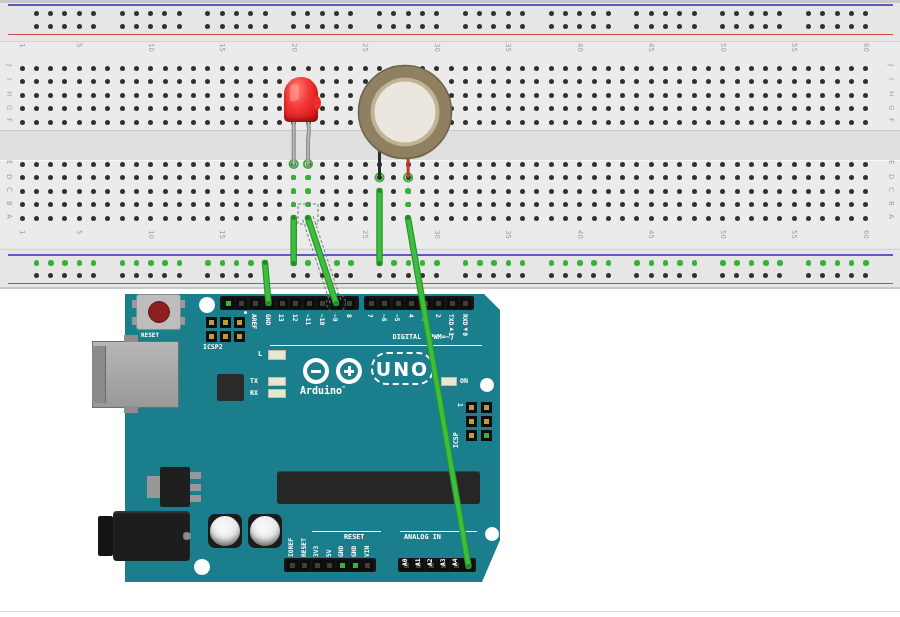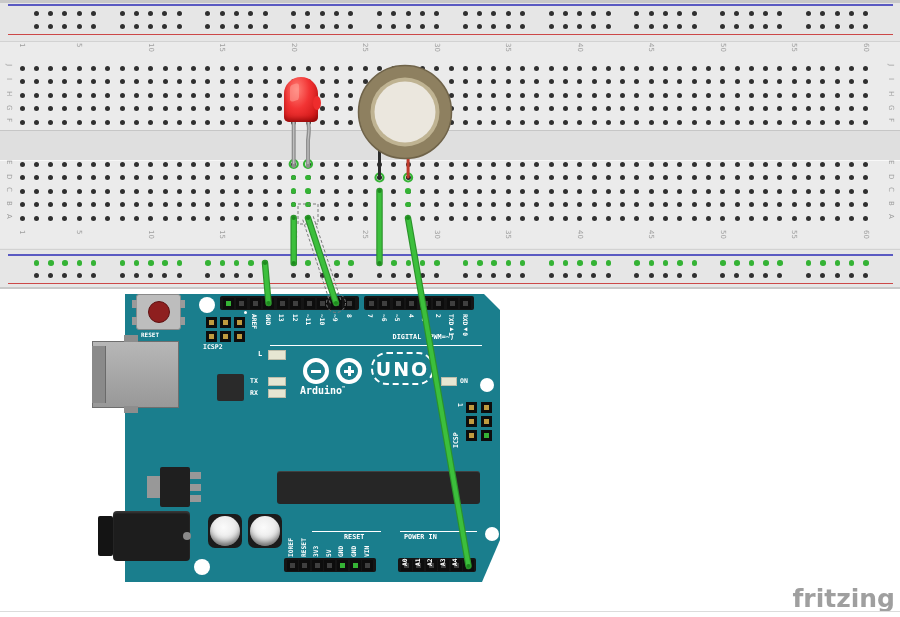--- a/index.html
+++ b/index.html
@@ -977,21 +977,21 @@
     <div id="uno-box">
         <span>UNO</span>
       </div>
     <div class="silk" style="left:300px;top:386px;font-size:10px;"><span>Arduino</span><sup style="font-size:5px;">™</sup></div>
 
     <div class="silk" style="left:368px;top:334px;width:86px;font-size:6.8px;text-align:right;">DIGITAL (PWM=~)</div>
     <div class="whiteline" style="left:270px;top:345px;width:212px;"></div>
     <div class="whiteline" style="left:312px;top:531px;width:69px;"></div>
     <div class="silk" style="left:344px;top:534px;font-size:6.8px;">RESET</div>
     <div class="whiteline" style="left:400px;top:530.5px;width:77px;"></div>
-    <div class="silk" style="left:404px;top:533.5px;font-size:6.8px;">POWER IN</div>
+    <div class="silk" style="left:404px;top:533.5px;font-size:6.8px;">ANALOG IN</div>
 
     <div class="ledrect" style="left:268px;top:350px;width:18px;height:10px;"></div>
     <div class="silk" style="left:258px;top:351px;font-size:7px;">L</div>
     <div class="ledrect" style="left:268px;top:377px;width:18px;height:9px;"></div>
     <div class="silk" style="left:250px;top:378px;font-size:6.5px;">TX</div>
     <div class="ledrect" style="left:268px;top:389px;width:18px;height:9px;"></div>
     <div class="silk" style="left:250px;top:390px;font-size:6.5px;">RX</div>
     <div class="ledrect" style="left:441px;top:377px;width:16px;height:9px;"></div>
     <div class="silk" style="left:460px;top:378px;font-size:6.5px;">ON</div>
 
@@ -1188,15 +1188,14 @@
       <line x1="379.5" y1="191" x2="379.5" y2="263" stroke="#2b932b" stroke-width="6.5" stroke-linecap="round"></line>
       <line x1="379.5" y1="191" x2="379.5" y2="263" stroke="#3cbf3c" stroke-width="4.2" stroke-linecap="round"></line>
       <circle cx="379.5" cy="191" r="2.1" fill="#1e8a1e"></circle>
       <circle cx="379.5" cy="263" r="2.1" fill="#1e8a1e"></circle>
       <line x1="408" y1="218" x2="468.5" y2="566" stroke="#2b932b" stroke-width="6.5" stroke-linecap="round"></line>
       <line x1="408" y1="218" x2="468.5" y2="566" stroke="#3cbf3c" stroke-width="4.2" stroke-linecap="round"></line>
       <circle cx="408" cy="218" r="2.1" fill="#1e8a1e"></circle>
       <circle cx="468.5" cy="566" r="2.1" fill="#1e8a1e"></circle>
     </svg>
 
-  <div id="fritzing-mark">fritzing</div>
   <div class="abs" style="left:0;top:611px;width:900px;height:1px;background:#dcdcdc;"></div>
 </div>
 
 </body></html>

